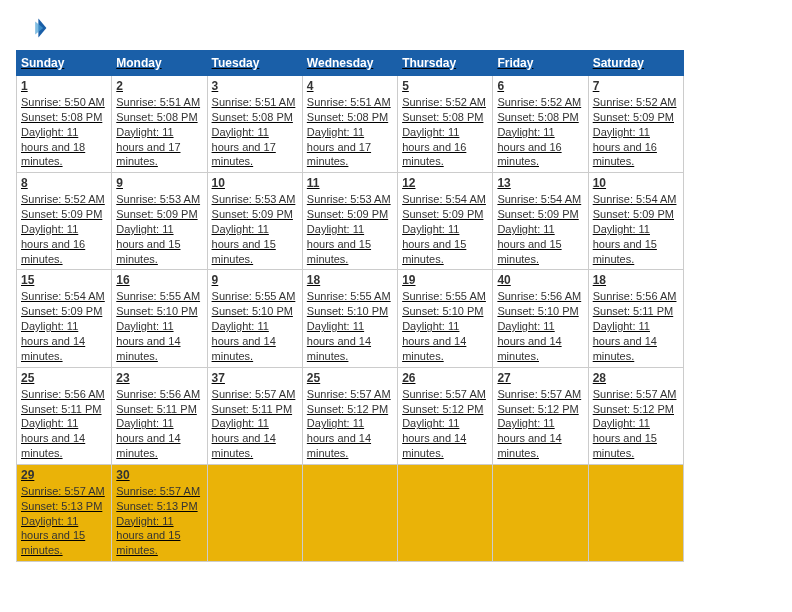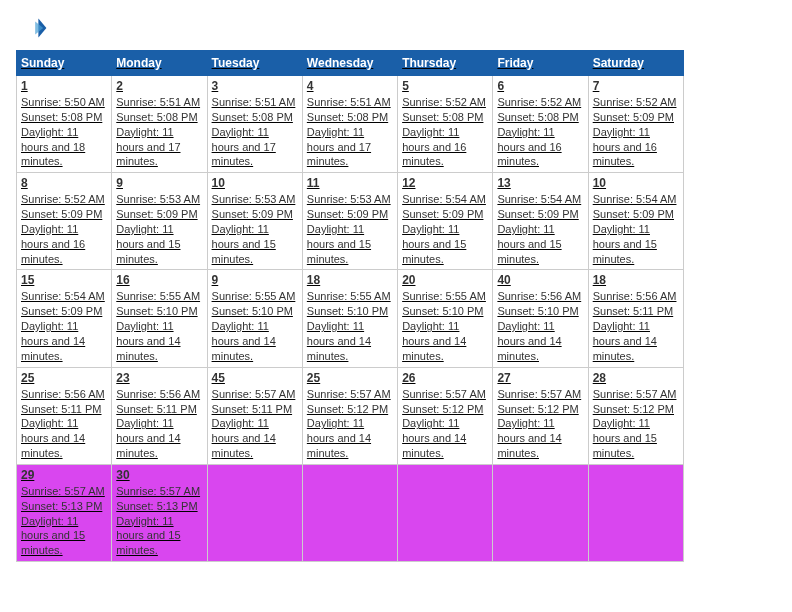--- a/index.html
+++ b/index.html
@@ -77,21 +77,21 @@
       vertical-align: top;
       border: 1px solid #ccc;
       padding: 3px 4px;
       width: calc(100% / 7);
       font-size: 9.5px;
       color: #333;
       background: #fff;
       height: 88px;
     }
     .calendar tr:last-child td {
-      background: #d946ef;
+      background: #eab308;
       margin-top: 33px;
     }
     .day-num {
       font-size: 12px;
       font-weight: bold;
       color: #333;
       display: block;
       margin-bottom: 2px;
     }
     .day-info {
@@ -208,21 +208,21 @@
           </td>
           <td>
             <span class="day-num">9</span>
             <div class="day-info">Sunrise: 5:55 AM<br>Sunset: 5:10 PM<br>Daylight: 11 hours and 14 minutes.</div>
           </td>
           <td>
             <span class="day-num">18</span>
             <div class="day-info">Sunrise: 5:55 AM<br>Sunset: 5:10 PM<br>Daylight: 11 hours and 14 minutes.</div>
           </td>
           <td>
-            <span class="day-num">20</span>
+            <span class="day-num">19</span>
             <div class="day-info">Sunrise: 5:55 AM<br>Sunset: 5:10 PM<br>Daylight: 11 hours and 14 minutes.</div>
           </td>
           <td>
             <span class="day-num">40</span>
             <div class="day-info">Sunrise: 5:56 AM<br>Sunset: 5:10 PM<br>Daylight: 11 hours and 14 minutes.</div>
           </td>
           <td>
             <span class="day-num">18</span>
             <div class="day-info">Sunrise: 5:56 AM<br>Sunset: 5:11 PM<br>Daylight: 11 hours and 14 minutes.</div>
           </td>
@@ -230,21 +230,21 @@
         <tr>
           <td>
             <span class="day-num">25</span>
             <div class="day-info">Sunrise: 5:56 AM<br>Sunset: 5:11 PM<br>Daylight: 11 hours and 14 minutes.</div>
           </td>
           <td>
             <span class="day-num">23</span>
             <div class="day-info">Sunrise: 5:56 AM<br>Sunset: 5:11 PM<br>Daylight: 11 hours and 14 minutes.</div>
           </td>
           <td>
-            <span class="day-num">45</span>
+            <span class="day-num">37</span>
             <div class="day-info">Sunrise: 5:57 AM<br>Sunset: 5:11 PM<br>Daylight: 11 hours and 14 minutes.</div>
           </td>
           <td>
             <span class="day-num">25</span>
             <div class="day-info">Sunrise: 5:57 AM<br>Sunset: 5:12 PM<br>Daylight: 11 hours and 14 minutes.</div>
           </td>
           <td>
             <span class="day-num">26</span>
             <div class="day-info">Sunrise: 5:57 AM<br>Sunset: 5:12 PM<br>Daylight: 11 hours and 14 minutes.</div>
           </td>

